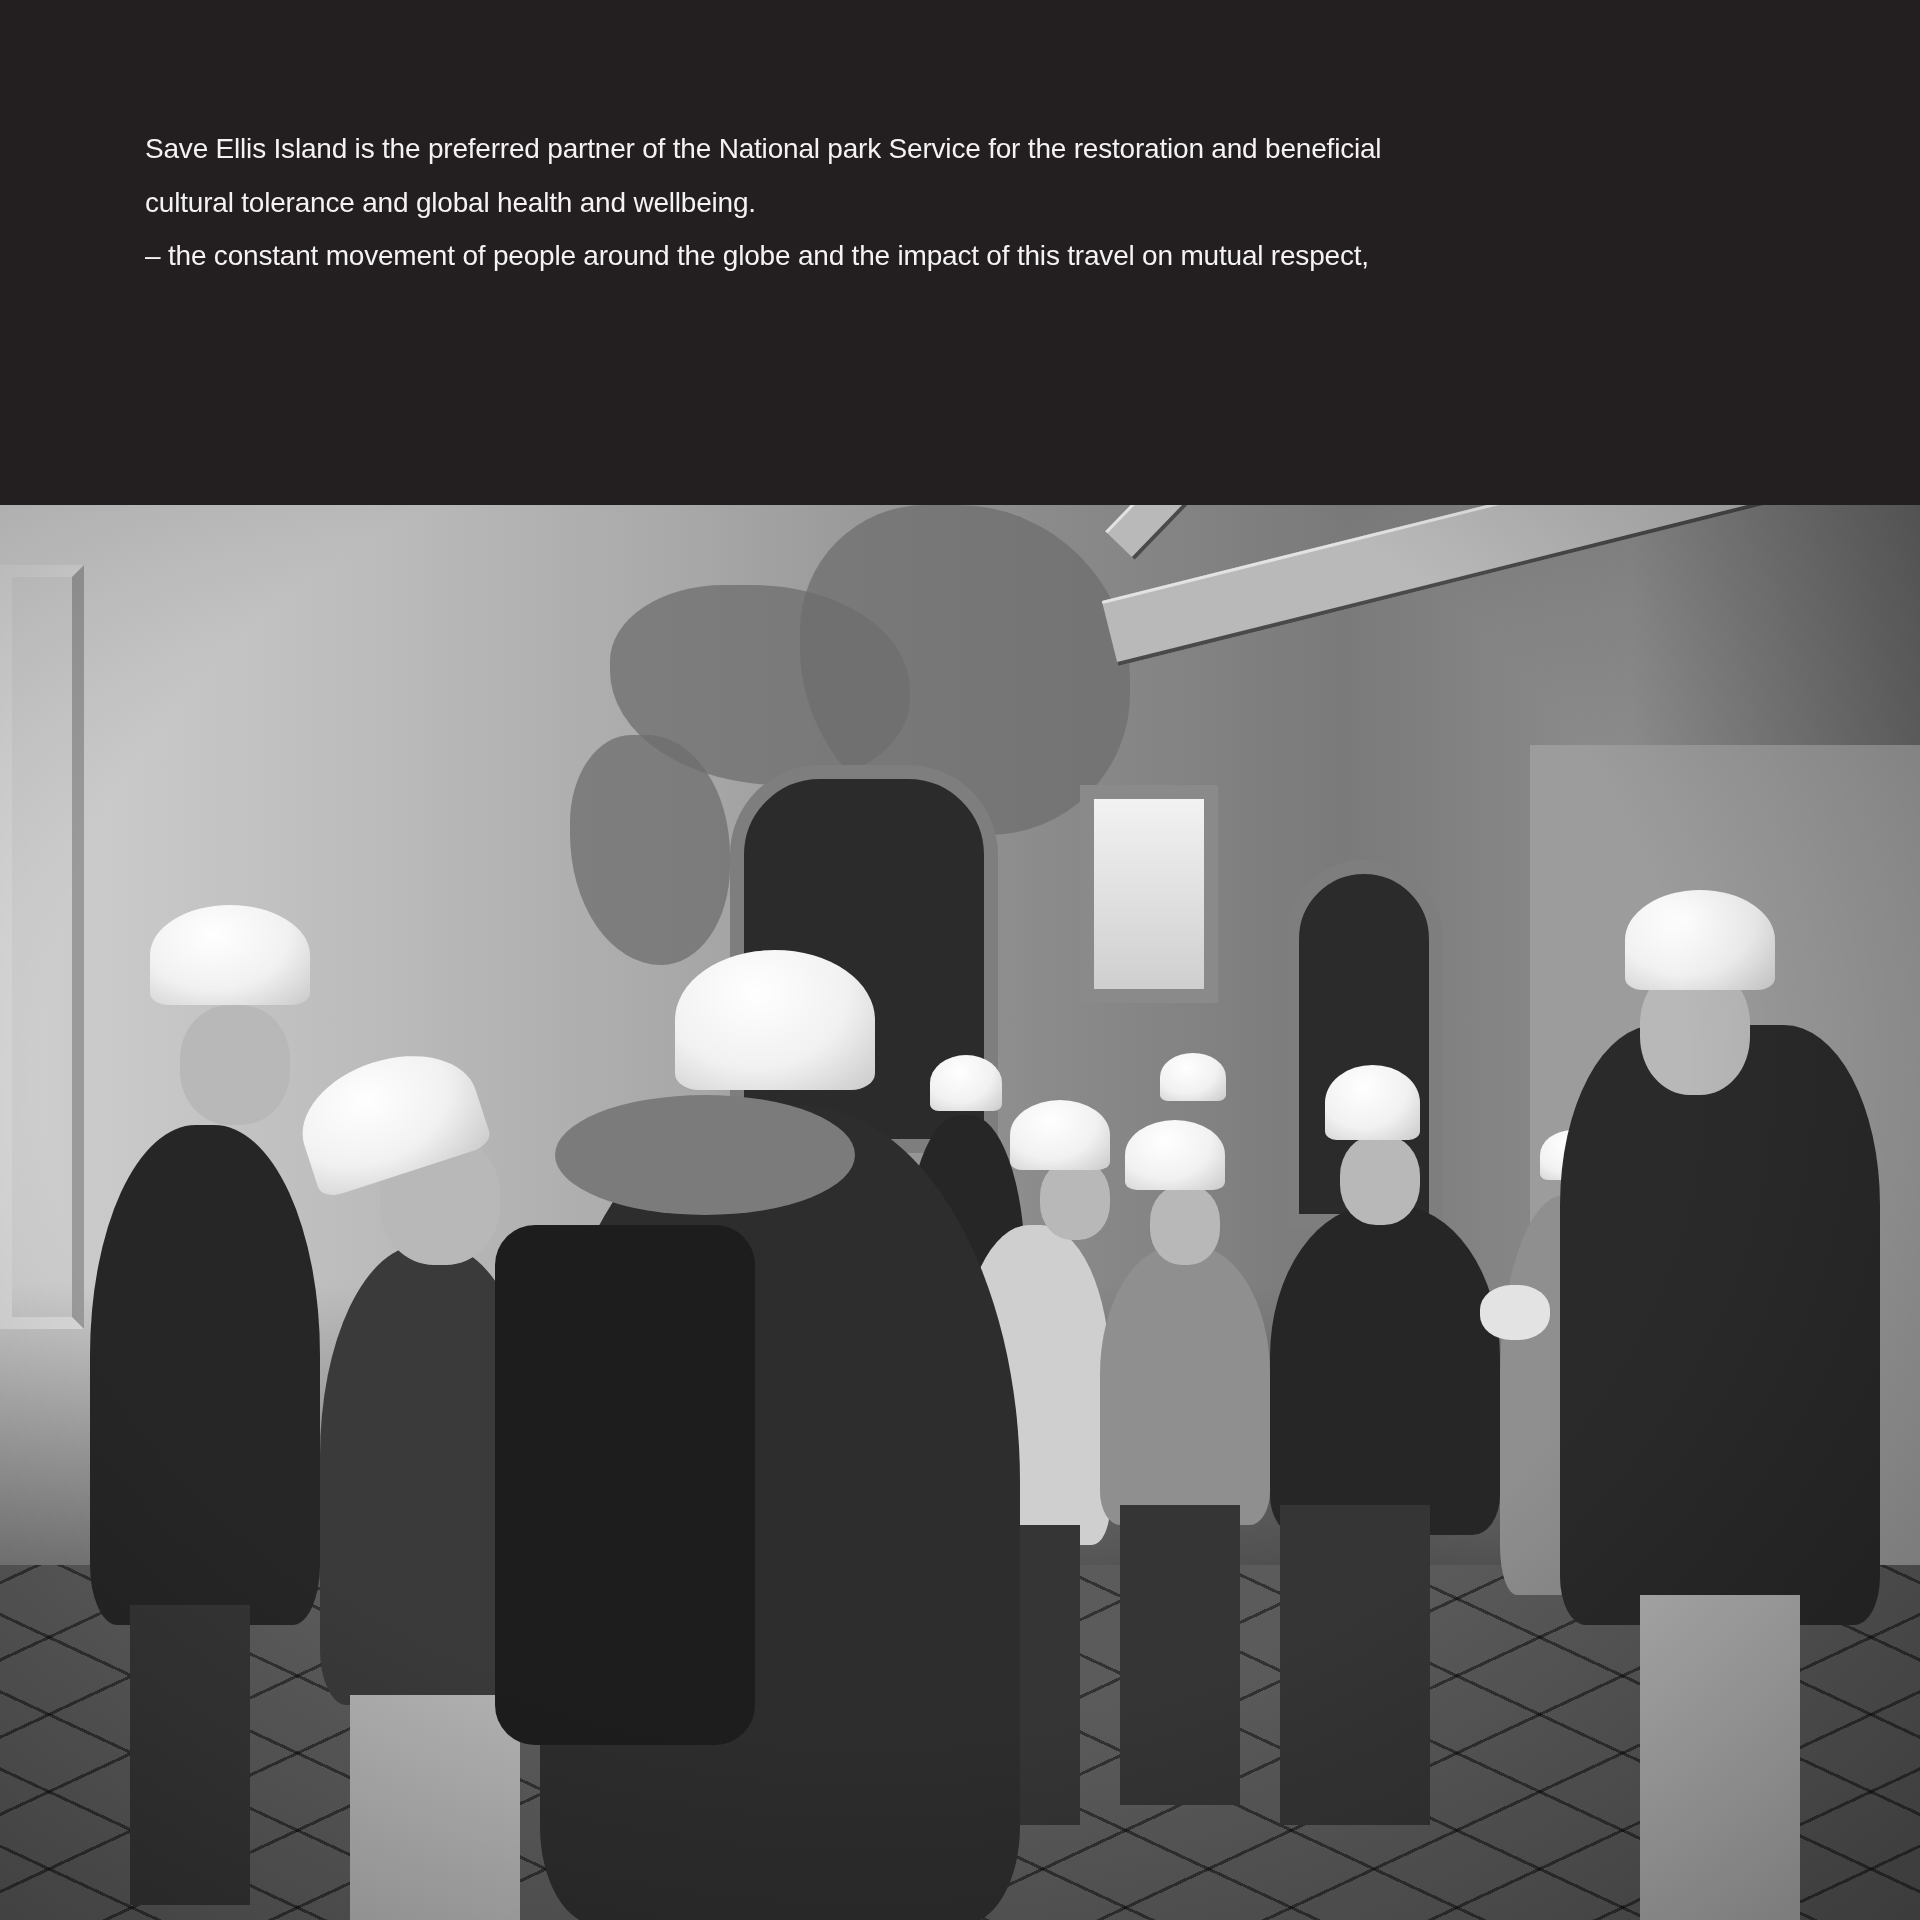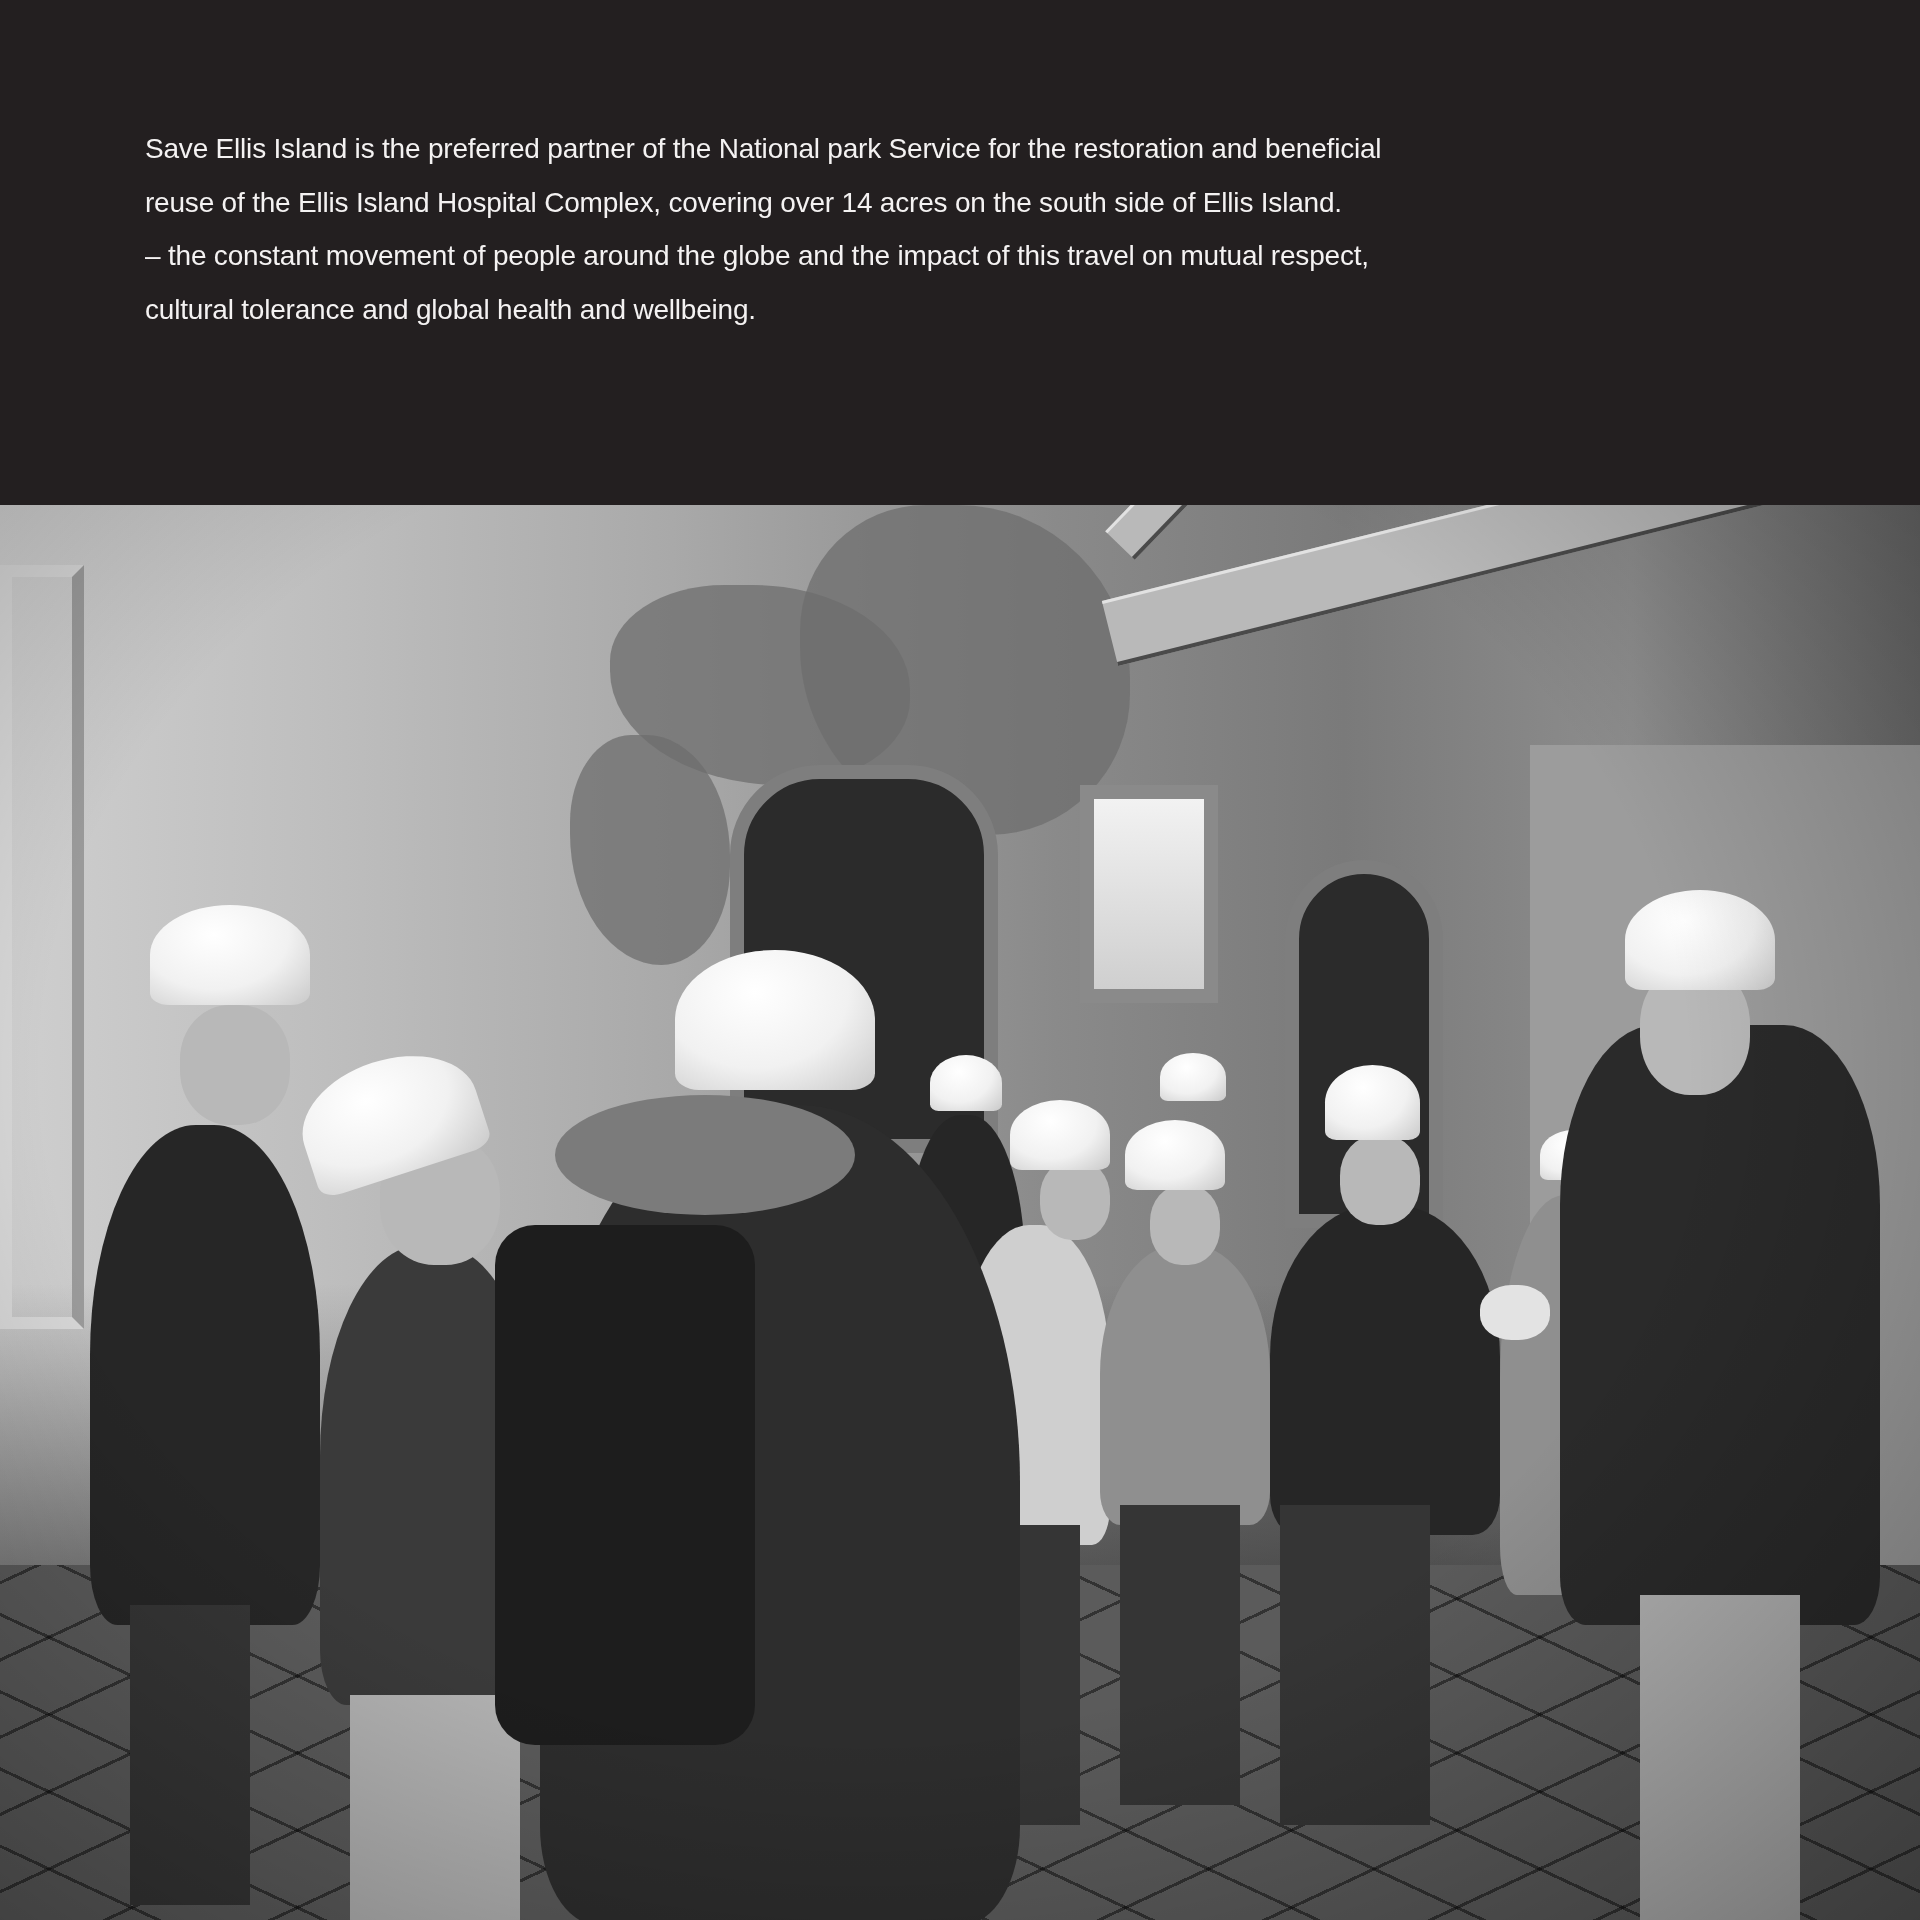--- a/index.html
+++ b/index.html
@@ -36,23 +36,22 @@
   .face { background:#b8b8b8; border-radius:45%; }
   .legs { background:#353535; }
   .pants-light { background:#b2b2b2; }
 </style>
 </head>
 <body>
 
 <div class="band">
   <div class="copy">
     <span>Save Ellis Island is the preferred partner of the National park Service for the restoration and beneficial</span>
-    <span>reuse of the Ellis Island Hospital Complex, covering over 14 acres on the south side of Ellis Island.</span>
+    <span>cultural tolerance and global health and wellbeing.</span>
     <span>– the constant movement of people around the globe and the impact of this travel on mutual respect,</span>
-    <span>cultural tolerance and global health and wellbeing.</span>
   </div>
 </div>
 
 <div class="photo" role="img" aria-label="Black-and-white photo of a group of students in white hard hats listening to a guide inside a deteriorating Ellis Island hospital building">
 
   <div class="shape floor" style="left:0;top:1060px;width:1920px;height:360px;"></div>
 
   <div class="shape doorframe" style="left:0;top:60px;width:60px;height:740px;"></div>
 
   <div class="shape plaster" style="left:610px;top:80px;width:300px;height:200px;"></div>

